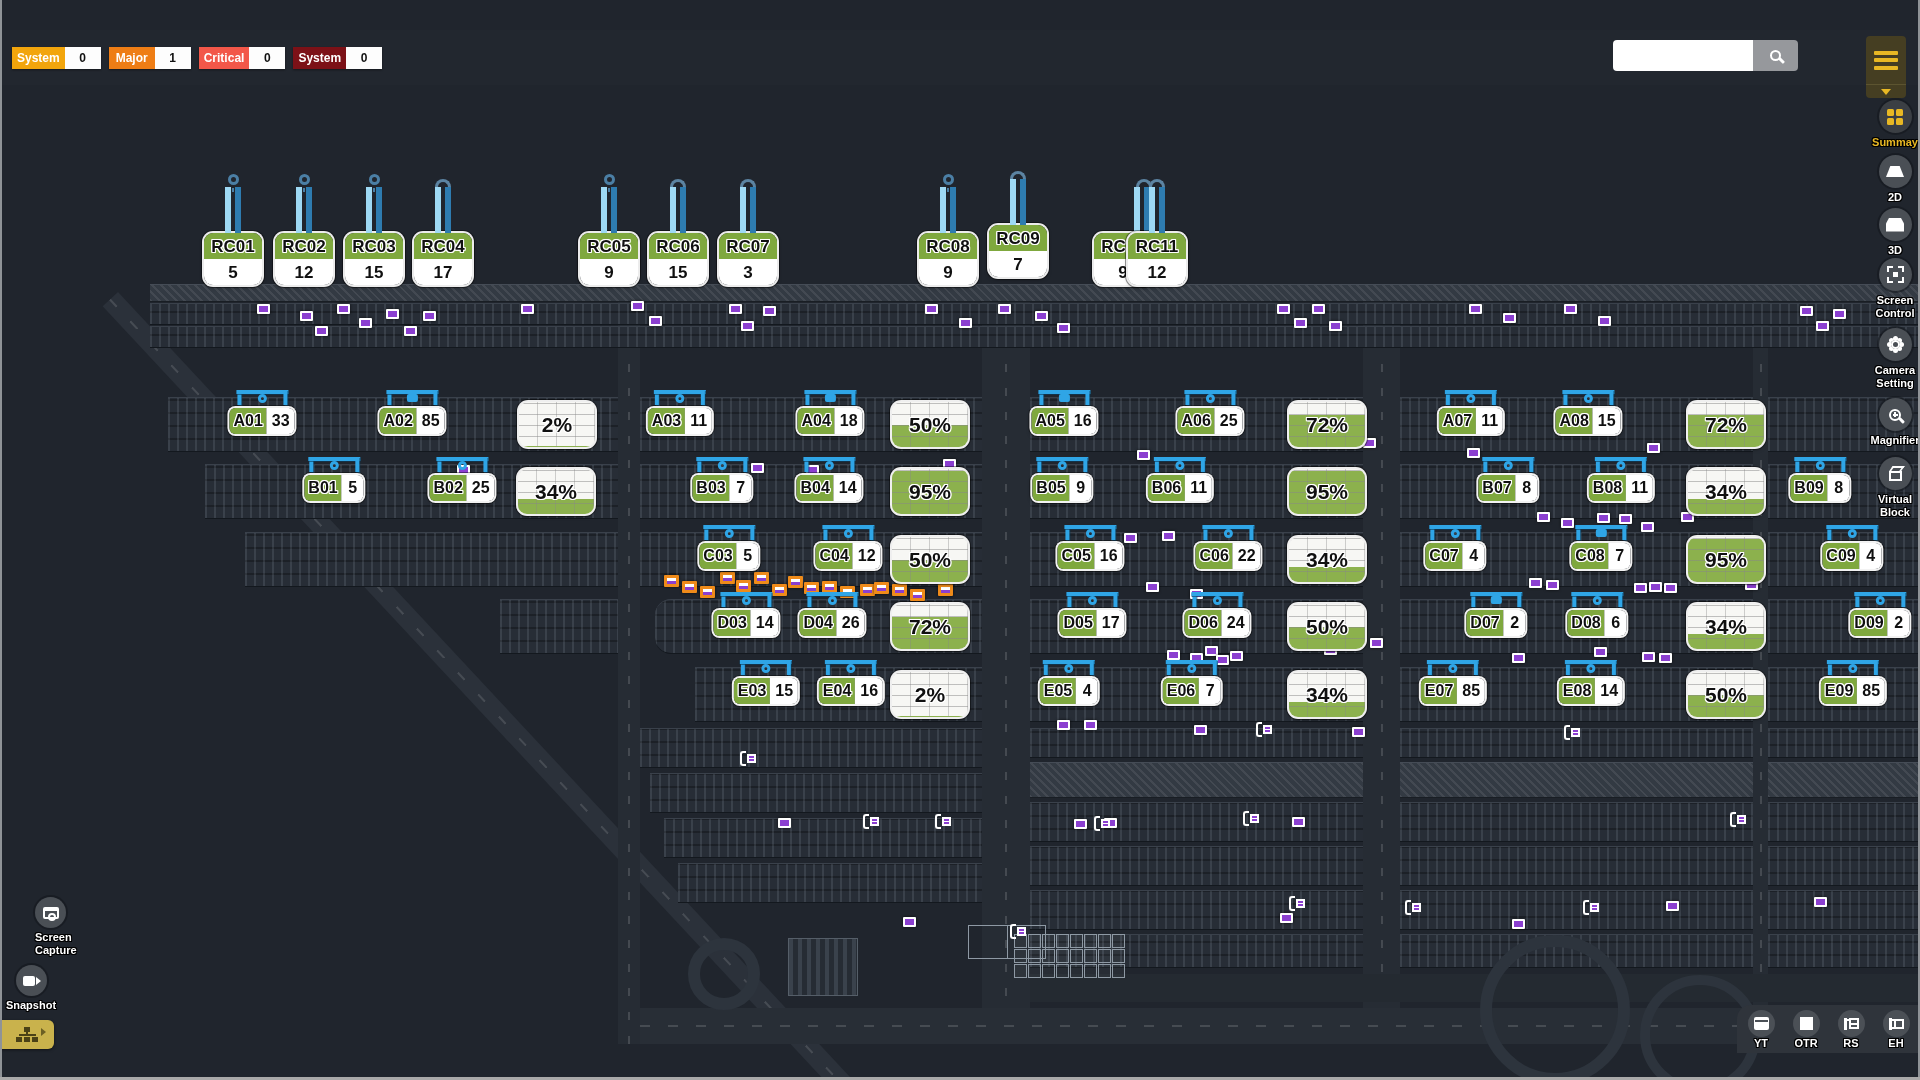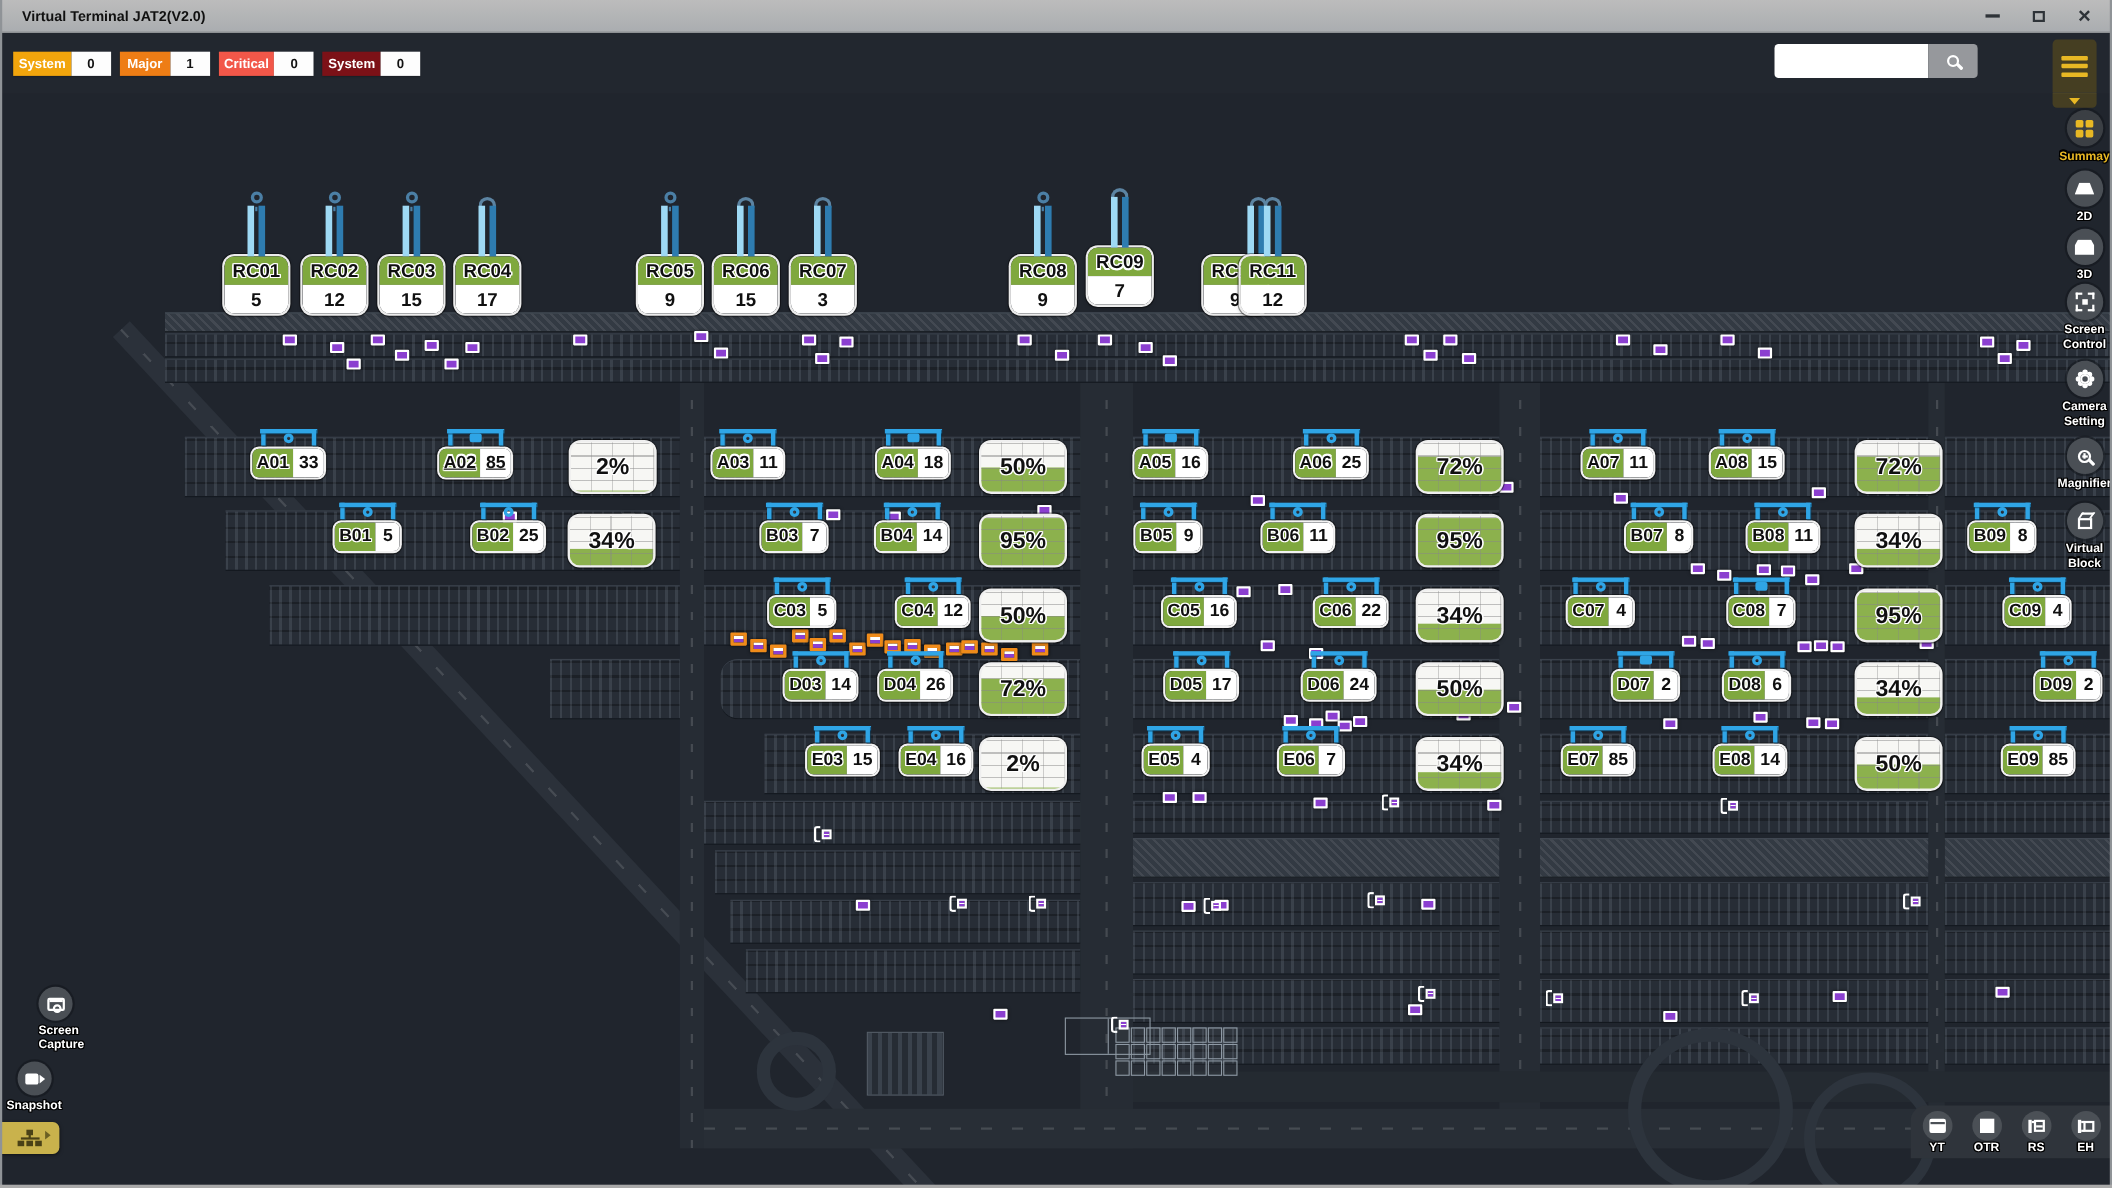--- a/index.html
+++ b/index.html
@@ -326,21 +326,21 @@
       <div class="blk-wrap" style="left: 262px; top: 390px;">
         <div class="rtg">
           <u></u>
           <i></i>
         </div>
         <div class="blk">
           <div class="bid">A01</div>
           <div class="bval">33</div>
         </div>
       </div>
-      <div class="blk-wrap" style="left: 432px; top: 390px; text-decoration: underline;">
+      <div class="blk-wrap" style="left: 412px; top: 390px;">
         <div class="rtg bar">
           <u></u>
           <i></i>
         </div>
         <div class="blk">
           <div class="bid">A02</div>
           <div class="bval">85</div>
         </div>
       </div>
       <div class="blk-wrap" style="left: 334px; top: 457px;">
@@ -914,32 +914,20 @@
         <div class="tbox"></div>
       </div>
       <div class="tt" style="left: 1730px; top: 812px;">
         <div class="tbox"></div>
       </div>
       <div class="tt" style="left: 1010px; top: 924px;">
         <div class="tbox"></div>
       </div>
     </div>
 
-  <div class="titlebar">
-    <span class="title">Virtual Terminal JAT2(V2.0)</span>
-    <div class="wbtns">
-      <span class="wb wb-min">
-          <i></i>
-        </span>
-      <span class="wb wb-max">
-          <i></i>
-        </span>
-      <span class="wb wb-close"></span>
-    </div>
-  </div>
 
   <div class="alarmbar">
     <div class="counters" id="counters">
         <div class="counter">
           <div class="c-label" style="background: rgb(242, 165, 12);">System</div>
           <div class="c-value">0</div>
         </div>
         <div class="counter">
           <div class="c-label" style="background: rgb(238, 125, 21);">Major</div>
           <div class="c-value">1</div>

